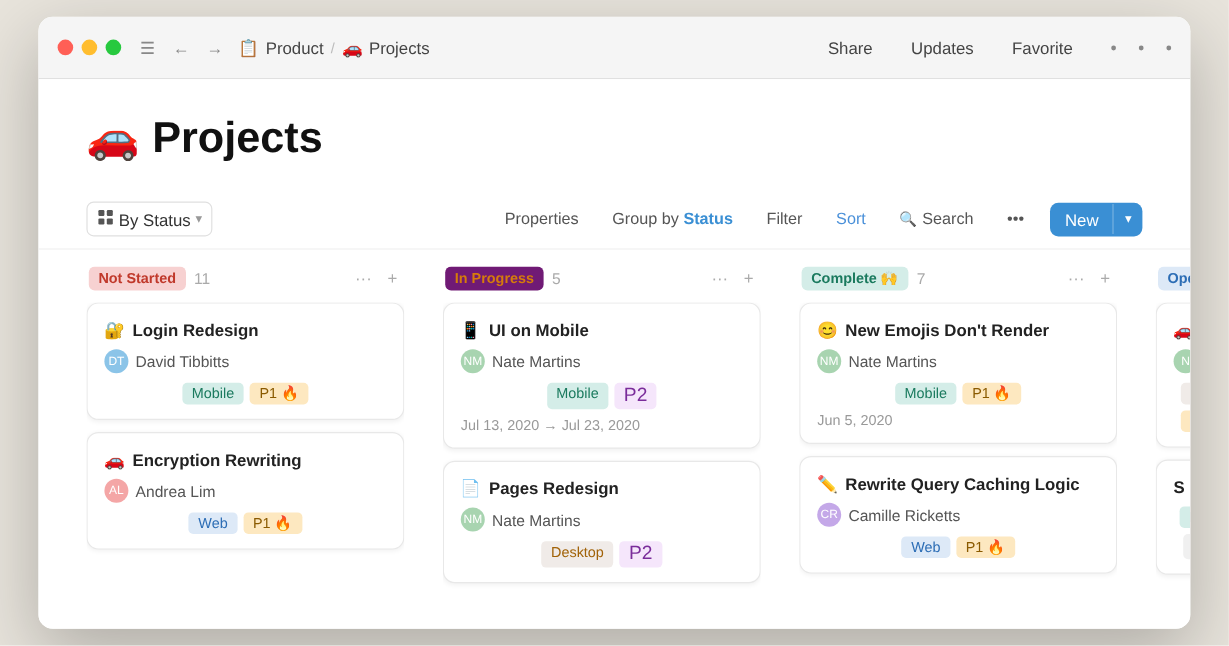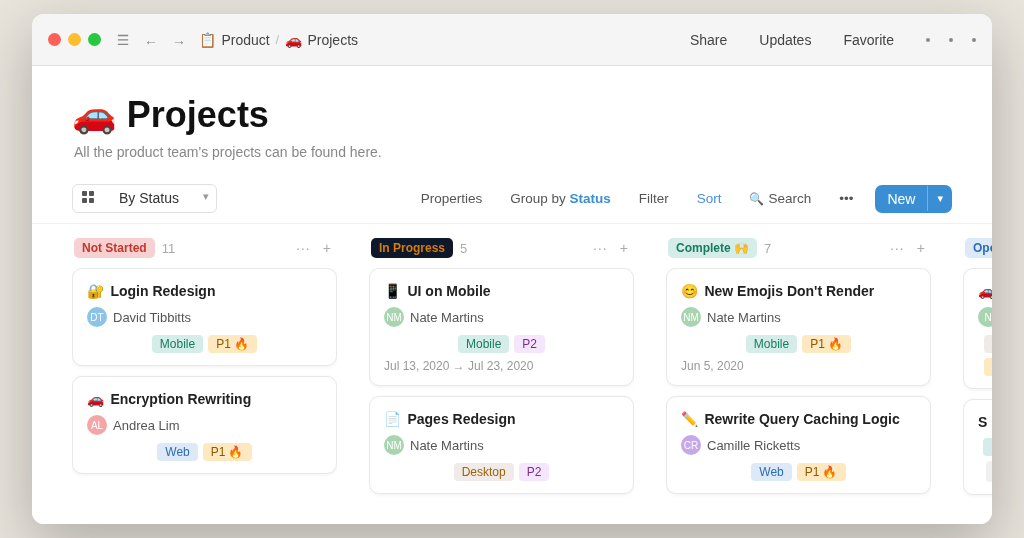--- a/index.html
+++ b/index.html
@@ -127,21 +127,22 @@
     }
     .toolbar {
       display: flex;
       align-items: center;
       padding: 8px 40px 10px 40px;
       gap: 16px;
       border-bottom: 1px solid #f0f0f0;
     }
     .view-selector {
       display: flex;
-      gap: 24px;
+      align-items: center;
+      gap: 4px;
       font-size: 14px;
       font-weight: 500;
       color: #333;
       cursor: pointer;
       padding: 5px 8px;
       border-radius: 6px;
       border: 1px solid #e0e0e0;
     }
     .toolbar-spacer { flex: 1; }
     .toolbar-btn {
@@ -209,21 +210,21 @@
       margin-bottom: 10px;
       padding: 0 2px;
     }
     .column-status-badge {
       font-size: 12px;
       font-weight: 600;
       padding: 3px 8px;
       border-radius: 5px;
     }
     .badge-not-started { background: #f7d1d1; color: #c0392b; }
-    .badge-in-progress { background: #0f172a; color: #d67c0a; }
+    .badge-in-progress { background: #701a75; color: #d67c0a; }
     .badge-complete { background: #d4ede8; color: #1a7a5e; }
     .badge-open { background: #dde9f7; color: #2c6db5; }
     .column-count {
       font-size: 13px;
       color: #aaa;
     }
     .column-header-actions {
       margin-left: auto;
       display: flex;
       gap: 5px;
@@ -295,21 +296,21 @@
     .tag {
       font-size: 12px;
       padding: 2px 8px;
       border-radius: 4px;
       font-weight: 500;
     }
     .tag-mobile { background: #d4ede8; color: #1a7a5e; }
     .tag-web { background: #dde9f7; color: #2c6db5; }
     .tag-desktop { background: #f0ebe8; color: #a16207; }
     .tag-p1 { background: #fde8c0; color: #8a5a00; font-size: 12px; }
-    .tag-p2 { background: #f5e6fb; color: #7a2c9a; font-size: 12px; }
+    .tag-p2 { background: #f5e6fb; color: #7a2c9a; font-size: 16px; }
     .tag-p4 { background: #f0f0f0; color: #666; font-size: 15px; }
     .card-date {
       font-size: 12px;
       color: #999;
       margin-top: 6px;
     }
     .board-wrapper {
       position: relative;
       flex: 1;
       overflow: hidden;
@@ -355,21 +356,20 @@
     </div>
   </div>
 
   <div class="page-content">
 
     <div class="page-header">
       <div class="page-title">
         <span style="font-size:36px;">🚗</span>
         <h1>Projects</h1>
       </div>
-      <div class="page-subtitle">All the product team's projects can be found here.</div>
     </div>
 
     <div class="toolbar">
       <div class="view-selector">
         <span>
           <svg width="14" height="14" viewBox="0 0 14 14" fill="none">
             <rect x="1" y="1" width="5" height="5" rx="1" fill="#555"></rect>
             <rect x="8" y="1" width="5" height="5" rx="1" fill="#555"></rect>
             <rect x="1" y="8" width="5" height="5" rx="1" fill="#555"></rect>
             <rect x="8" y="8" width="5" height="5" rx="1" fill="#555"></rect>

